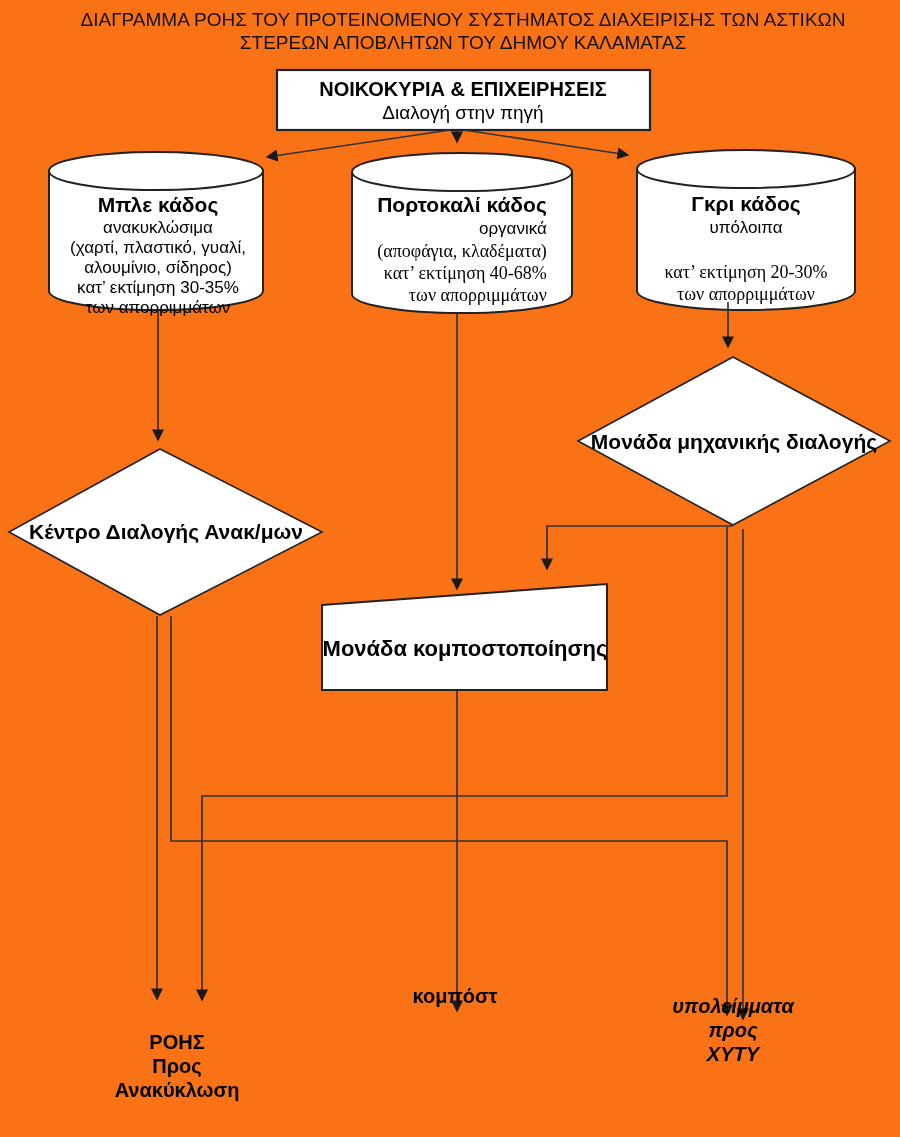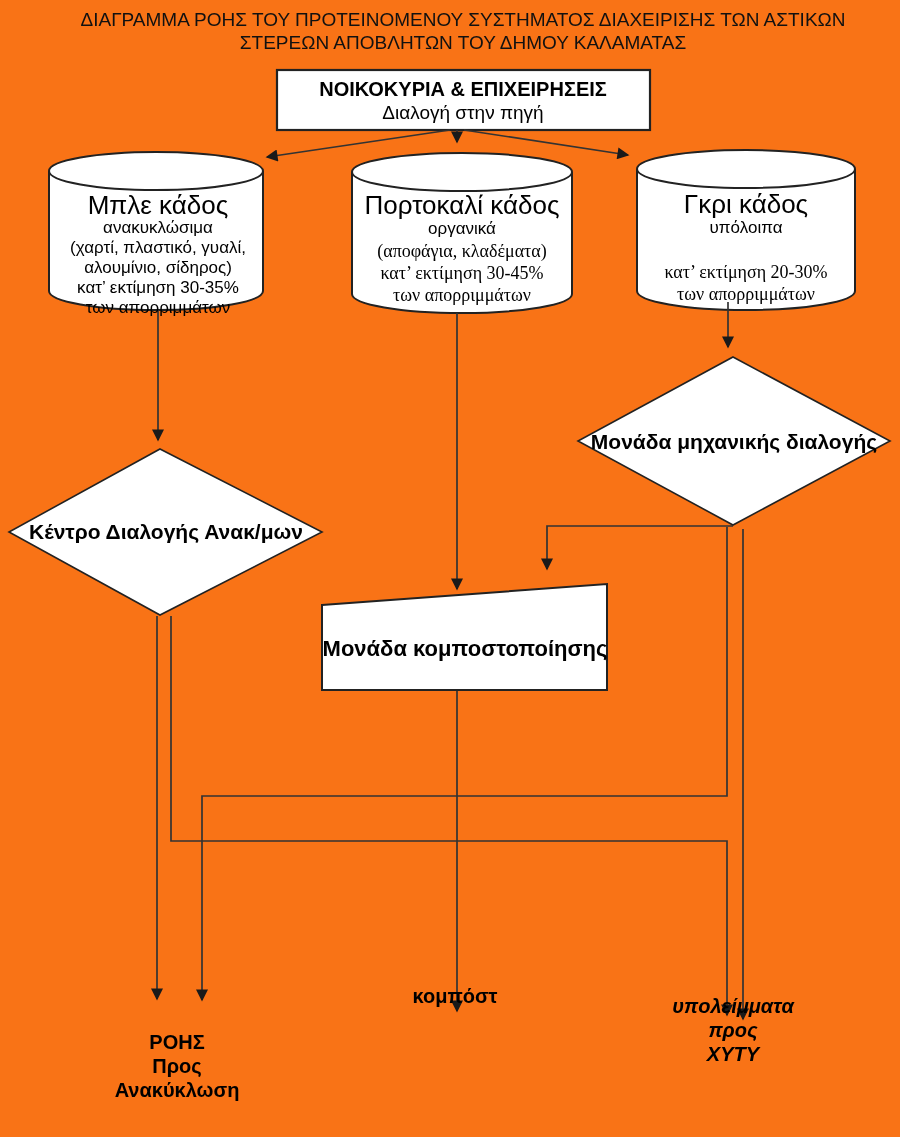--- a/index.html
+++ b/index.html
@@ -6,21 +6,21 @@
   #canvas{
     position:relative;width:900px;height:1137px;background:#f97316;
     font-family:"Liberation Sans","DejaVu Sans",sans-serif;color:#000;
     overflow:hidden;
   }
   #diagram-svg{position:absolute;left:0;top:0;}
   .txt{position:absolute;text-align:center;transform:translateX(-50%);white-space:nowrap;line-height:1;}
   .title-block{font-size:19px;line-height:23px;letter-spacing:0px;color:#111;}
   .src-name{font-size:20px;font-weight:bold;line-height:23px;}
   .src-sub{font-size:19px;line-height:23px;}
-  .bin-name{font-size:26px;font-weight:normal;line-height:24px;}
+  .bin-name{font-size:21px;font-weight:bold;line-height:24px;}
   .bin-content{font-size:17px;line-height:21px;}
   .bin-detail{font-size:17px;line-height:20px;}
   .bin-detail2{font-size:18px;line-height:22px;font-family:Liberation Serif, serif;}
   .diamond-label{font-size:21px;font-weight:bold;}
   .box-label{font-size:22px;font-weight:bold;}
   .out-line{font-size:20px;font-weight:bold;line-height:24px;}
 </style>
 </head>
 <body>
 
@@ -87,25 +87,25 @@
 
   <div class="txt" style="left:158px;top:193px;">
     <div class="bin-name">Μπλε κάδος</div>
     <div class="bin-content">ανακυκλώσιμα</div>
     <div class="bin-detail">(χαρτί, πλαστικό, γυαλί,</div>
     <div class="bin-detail">αλουμίνιο, σίδηρος)</div>
     <div class="bin-detail">κατ’ εκτίμηση 30-35%</div>
     <div class="bin-detail">των απορριμμάτων</div>
   </div>
 
-  <div class="txt" style="left:462px;top:193px;">
+  <div class="txt" style="left:462px;top:193px;text-align:right;">
     <div class="bin-name">Πορτοκαλί κάδος</div>
     <div class="bin-content" style="line-height:23px;">οργανικά</div>
     <div class="bin-detail2">(αποφάγια, κλαδέματα)</div>
-    <div class="bin-detail2">κατ’ εκτίμηση 30-45%</div>
+    <div class="bin-detail2">κατ’ εκτίμηση 40-68%</div>
     <div class="bin-detail2">των απορριμμάτων</div>
   </div>
 
   <div class="txt" style="left:746px;top:192px;">
     <div class="bin-name">Γκρι κάδος</div>
     <div class="bin-content" style="line-height:23px;">υπόλοιπα</div>
     <div class="bin-detail2" style="margin-top:22px;">κατ’ εκτίμηση 20-30%</div>
     <div class="bin-detail2">των απορριμμάτων</div>
   </div>
 

